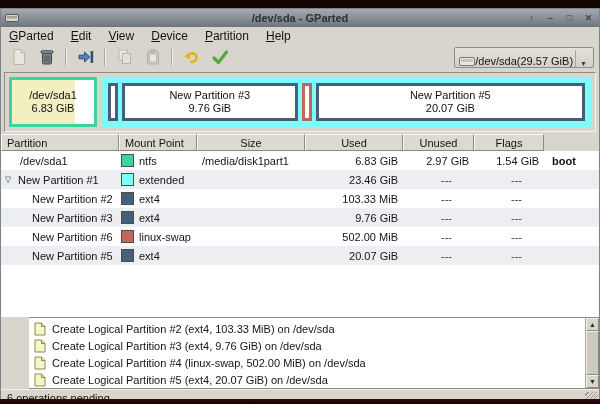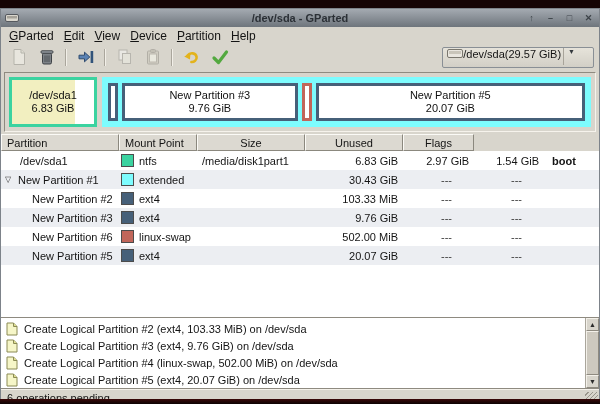--- a/index.html
+++ b/index.html
@@ -14,32 +14,32 @@
   .titlebar { height:18px; flex:0 0 18px; background:linear-gradient(#a4aab1,#6e757c);
               display:flex; align-items:center; padding:0 4px; position:relative; }
   .win-icon { width:16px; height:12px; display:flex; align-items:center; }
   .title { position:absolute; left:0; right:0; text-align:center; font-size:11px;
            font-weight:bold; color:#2b3036; }
   .winbtns { margin-left:auto; display:flex; gap:6px; z-index:2; }
   .winbtn { width:13px; height:12px; font-size:9px; line-height:12px; text-align:center;
             color:#3d4349; font-weight:bold; }
 
   
-  .menubar { height:17px; flex:0 0 17px; display:flex; align-items:center; gap:10px;
+  .menubar { height:17px; flex:0 0 17px; display:flex; align-items:center; gap:17px;
              padding-left:8px; font-size:12px; color:#141414; background:#d8d5cc; }
   .menu-item { cursor:default; }
   .menu-item .mn { text-decoration:underline; }
 
   
   .toolbar { height:26px; flex:0 0 26px; display:flex; align-items:center; padding:0 5px; gap:3px; }
   .tbtn { width:25px; height:22px; display:flex; align-items:center; justify-content:center; }
   .tbtn.disabled { opacity:.45; }
   .tsep { width:0; height:17px; border-left:1px solid #aaa69c; border-right:1px solid #f2efe8; margin:0 3px; }
   .combo { margin-left:auto; height:21px; border:1px solid #898f95; border-radius:2px;
-           display:flex; align-items:flex-start; padding:0 14px 0 4px; font-size:11px; color:#141414;
+           display:flex; align-items:flex-end; padding:0 2px 0 4px; font-size:11px; color:#141414;
            background:linear-gradient(#e6e3da,#d2cfc6); }
   .combo-label { white-space:nowrap; }
   .combo-sep { width:0; height:17px; border-left:1px solid #a8a49a; margin-left:2px; }
   .combo-arrow { font-size:7px; color:#33383d; padding:0 4px; }
 
   
   .visual { flex:0 0 60px; margin:2px 3px 2px 3px; background:#d8d5cc;
             border:1px solid; border-color:#8e8a80 #f6f3ec #f6f3ec #8e8a80;
             display:flex; align-items:stretch; padding:4px; gap:5px; }
   .vp-text { display:flex; flex-direction:column; align-items:center; justify-content:center;
@@ -70,21 +70,21 @@
   .ind2 { padding-left:31px; }
   .cell-fs { display:flex; align-items:center; gap:5px; padding-left:2px; }
   .swatch { width:13px; height:13px; border:1px solid #4c4c4c; flex:0 0 13px; }
   .cell-mp { padding-left:5px; }
   .num { text-align:right; padding-right:5px; }
   .dashes { text-align:right; padding-right:22px; color:#3c3c3c; }
   .cell-flags { padding-left:8px;font-weight:bold; }
 
   
   .ops { flex:0 0 71px; background:#fff; border-top:1px solid #8e8a80; border-bottom:1px solid #8e8a80;
-         display:flex; }
+         display:flex;margin-left:28px; }
   .ops-list { flex:1; padding:2px 0 0 3px; display:flex; flex-direction:column; }
   .op-item { height:17px; display:flex; align-items:center; gap:6px; font-size:11px; color:#141414;
              padding-left:2px; white-space:nowrap; }
   .ops-scroll { width:14px; background:#d8d5cc; border-left:1px solid #aaa69c;
                 display:flex; flex-direction:column; }
   .sbtn { height:13px; flex:0 0 13px; display:flex; align-items:center; justify-content:center;
           font-size:7px; color:#2b2b2b; background:#d8d5cc;
           border:1px solid #f4f1ea; border-right-color:#8e8a80; border-bottom-color:#8e8a80; }
   .sthumb { flex:1; background:#cdc9bf; border:1px solid; border-color:#f4f1ea #8e8a80 #8e8a80 #f4f1ea; }
 
@@ -210,20 +210,21 @@
             <span>20.07 GiB</span>
           </div>
         </div>
       </div>
     </div>
 
     <div class="grid thead">
       <span class="hcell">Partition</span>
       <span class="hcell">Mount Point</span>
       <span class="hcell c">Size</span>
+      <span class="hcell c">Used</span>
       <span class="hcell c">Unused</span>
       <span class="hcell c">Flags</span>
     </div>
 
     <div class="tbody">
       <div class="grid trow">
         <span class="cell cell-part ind1">/dev/sda1</span>
         <span class="cell cell-fs">
             <span class="swatch" style="background-color: rgb(59, 211, 160);"></span>
             <span>ntfs</span>
@@ -237,21 +238,21 @@
       <div class="grid trow alt">
         <span class="cell cell-part">
             <span class="expander">▽</span>
             <span>New Partition #1</span>
           </span>
         <span class="cell cell-fs">
             <span class="swatch" style="background-color: rgb(125, 252, 254);"></span>
             <span>extended</span>
           </span>
         <span class="cell cell-mp"></span>
-        <span class="cell num">30.43 GiB</span>
+        <span class="cell num">23.46 GiB</span>
         <span class="cell dashes">---</span>
         <span class="cell dashes">---</span>
         <span class="cell cell-flags"></span>
       </div>
       <div class="grid trow">
         <span class="cell cell-part ind2">New Partition #2</span>
         <span class="cell cell-fs">
             <span class="swatch" style="background-color: rgb(70, 96, 121);"></span>
             <span>ext4</span>
           </span>

